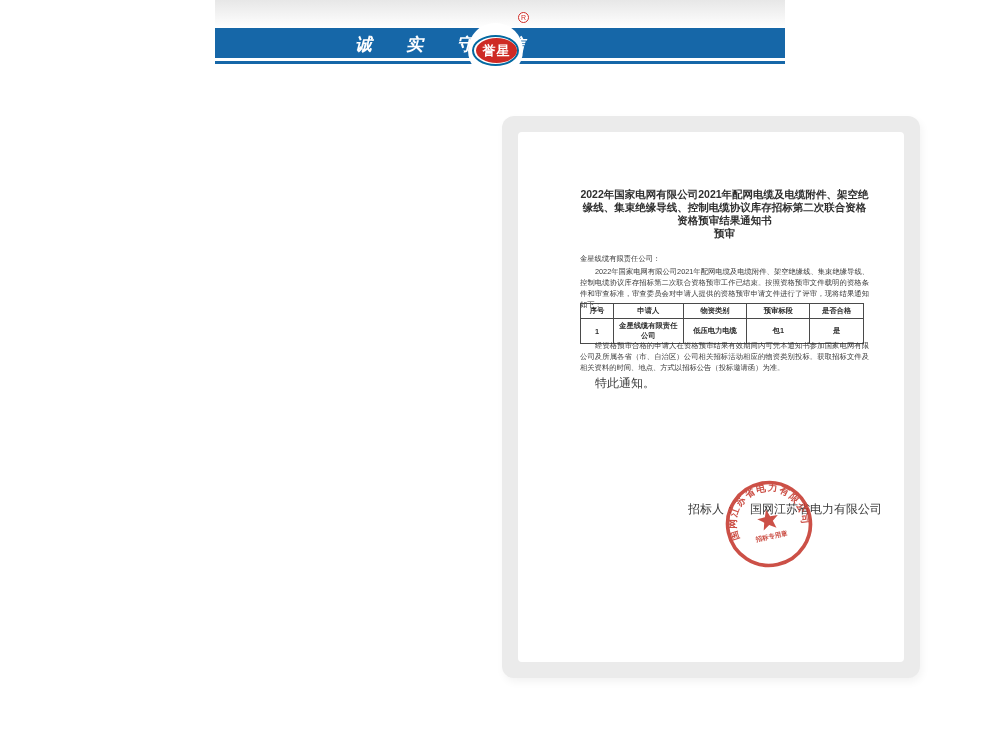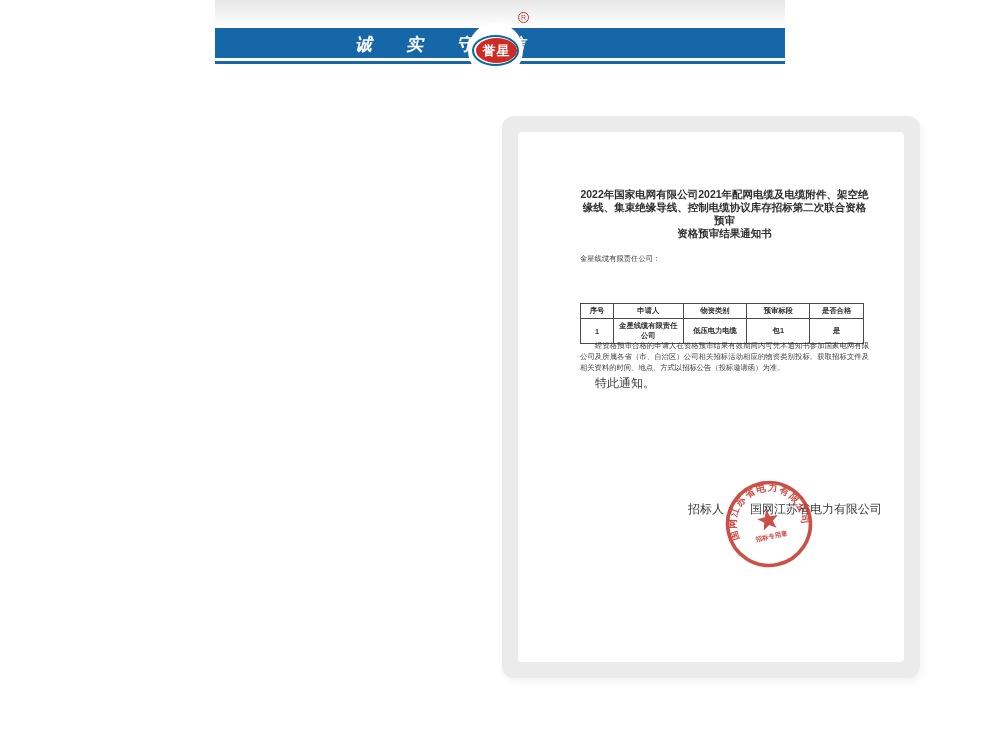--- a/index.html
+++ b/index.html
@@ -83,26 +83,27 @@
     </div>
   </div>
   <div class="reg-mark" data-interactable="false">R</div>
 
   <div class="doc-card" data-interactable="false">
     <div class="doc-paper" data-interactable="false">
 
       <div class="text-col doc-title" data-interactable="false">
         <div data-interactable="false">2022年国家电网有限公司2021年配网电缆及电缆附件、架空绝</div>
         <div data-interactable="false">缘线、集束绝缘导线、控制电缆协议库存招标第二次联合资格</div>
+        <div data-interactable="false">资格预审结果通知书</div>
         <div data-interactable="false">预审</div>
-        <div data-interactable="false">资格预审结果通知书</div>
       </div>
 
       <div class="text-col addressee" data-interactable="false">金星线缆有限责任公司：</div>
 
+      <div class="text-col para para1" data-interactable="false">2022年国家电网有限公司2021年配网电缆及电缆附件、架空绝缘线、集束绝缘导线、控制电缆协议库存招标第二次联合资格预审工作已结束。按照资格预审文件载明的资格条件和审查标准，审查委员会对申请人提供的资格预审申请文件进行了评审，现将结果通知如下：</div>
 
       <table class="result" data-interactable="false">
         <thead>
           <tr data-interactable="false">
             <th class="col-seq" data-interactable="false">序号</th>
             <th class="col-app" data-interactable="false">申请人</th>
             <th class="col-mat" data-interactable="false">物资类别</th>
             <th class="col-lot" data-interactable="false">预审标段</th>
             <th class="col-ok" data-interactable="false">是否合格</th>
           </tr>

